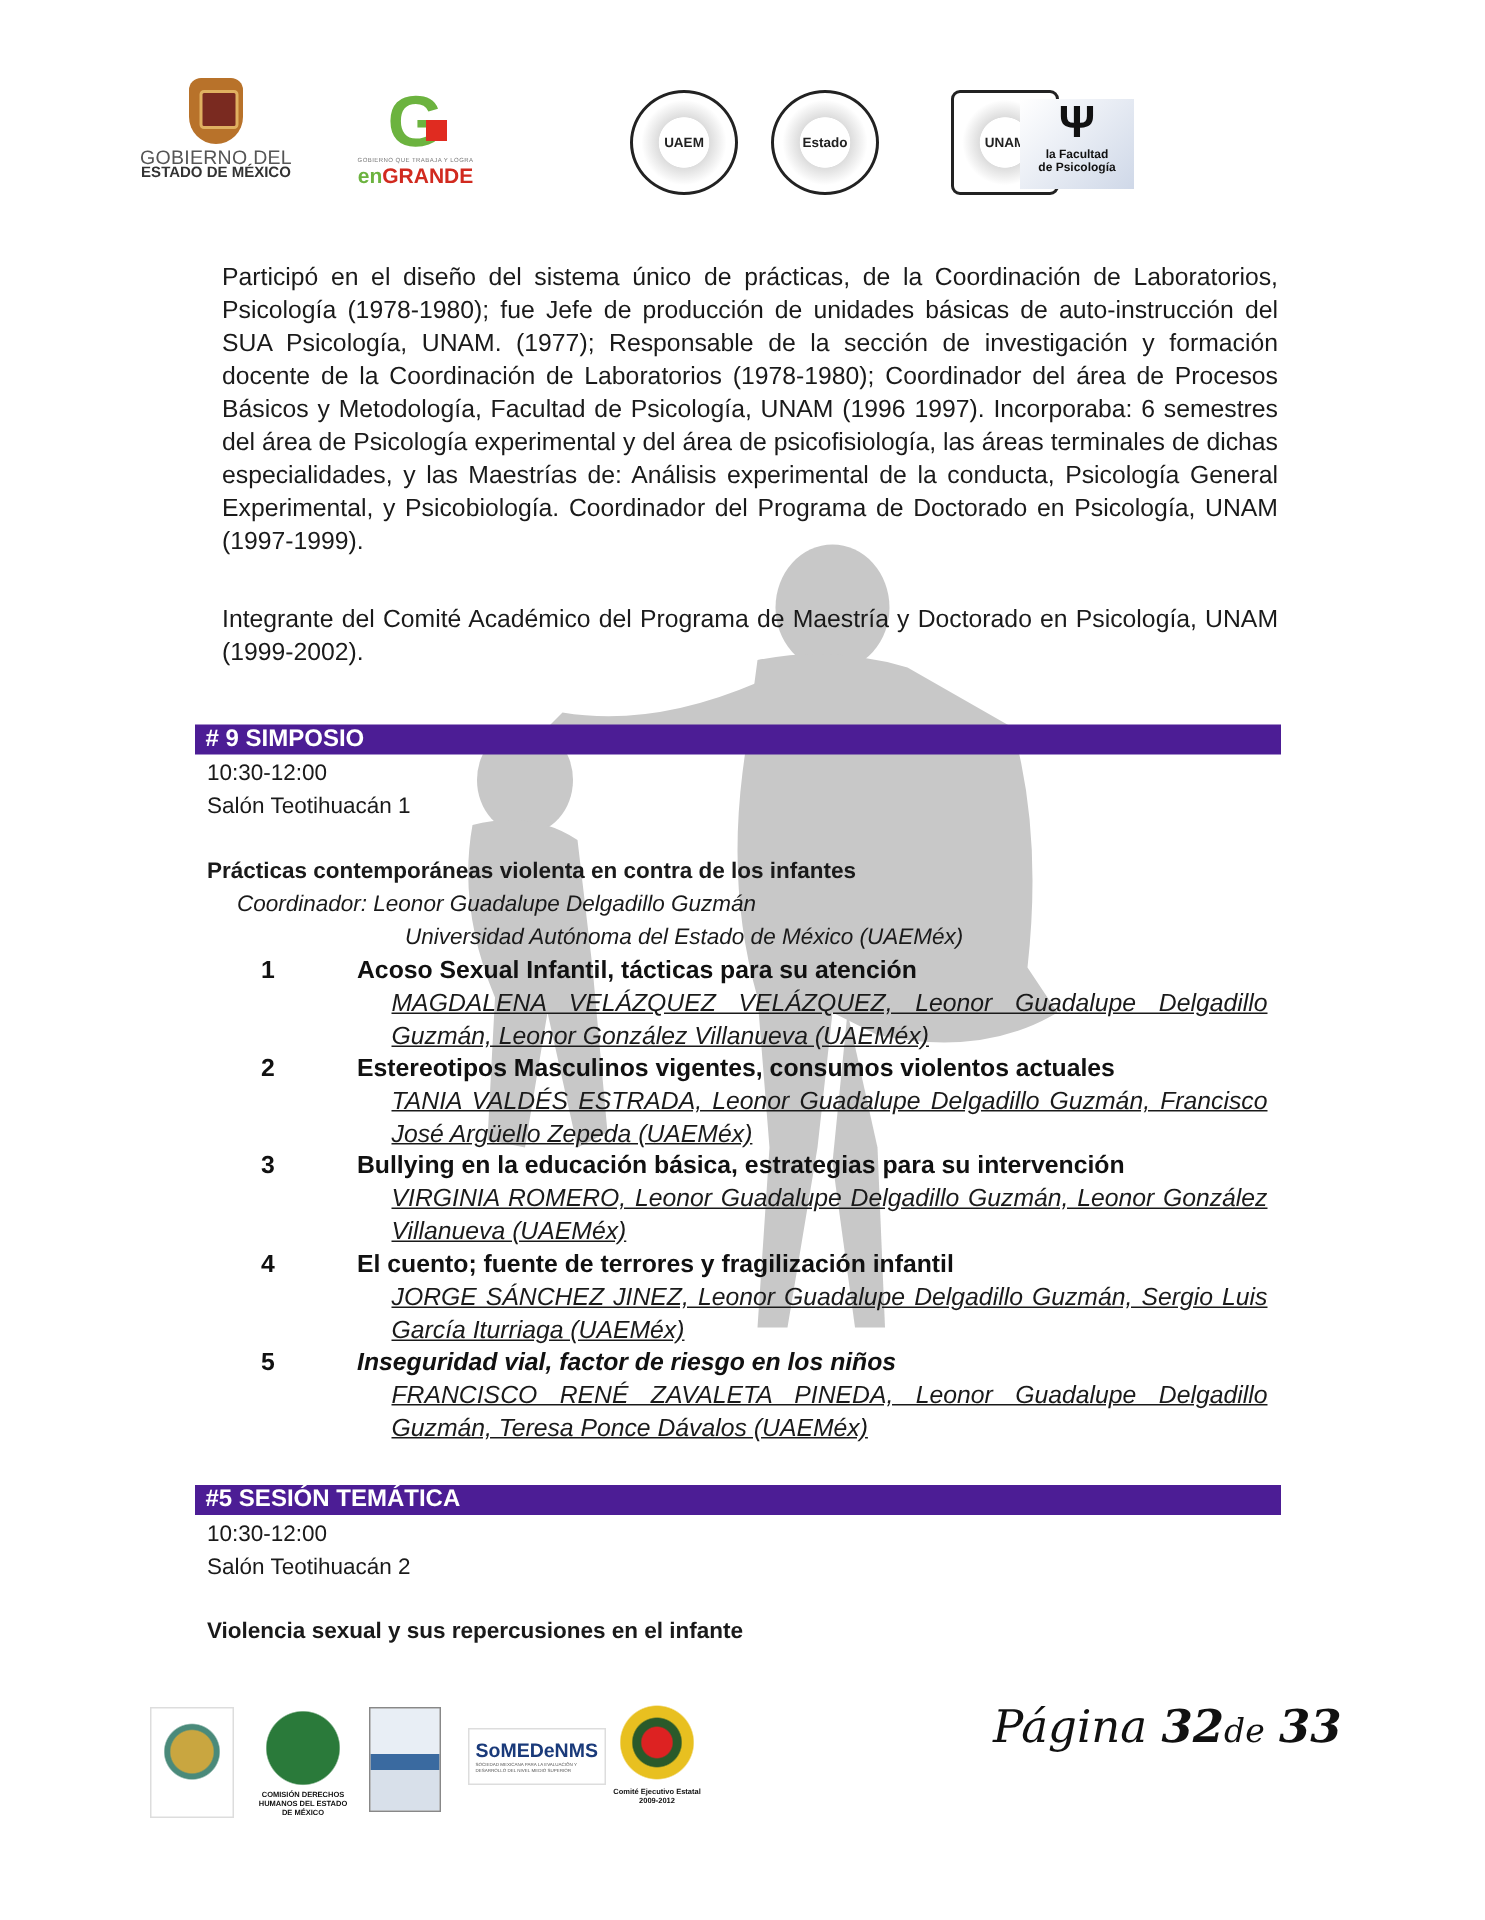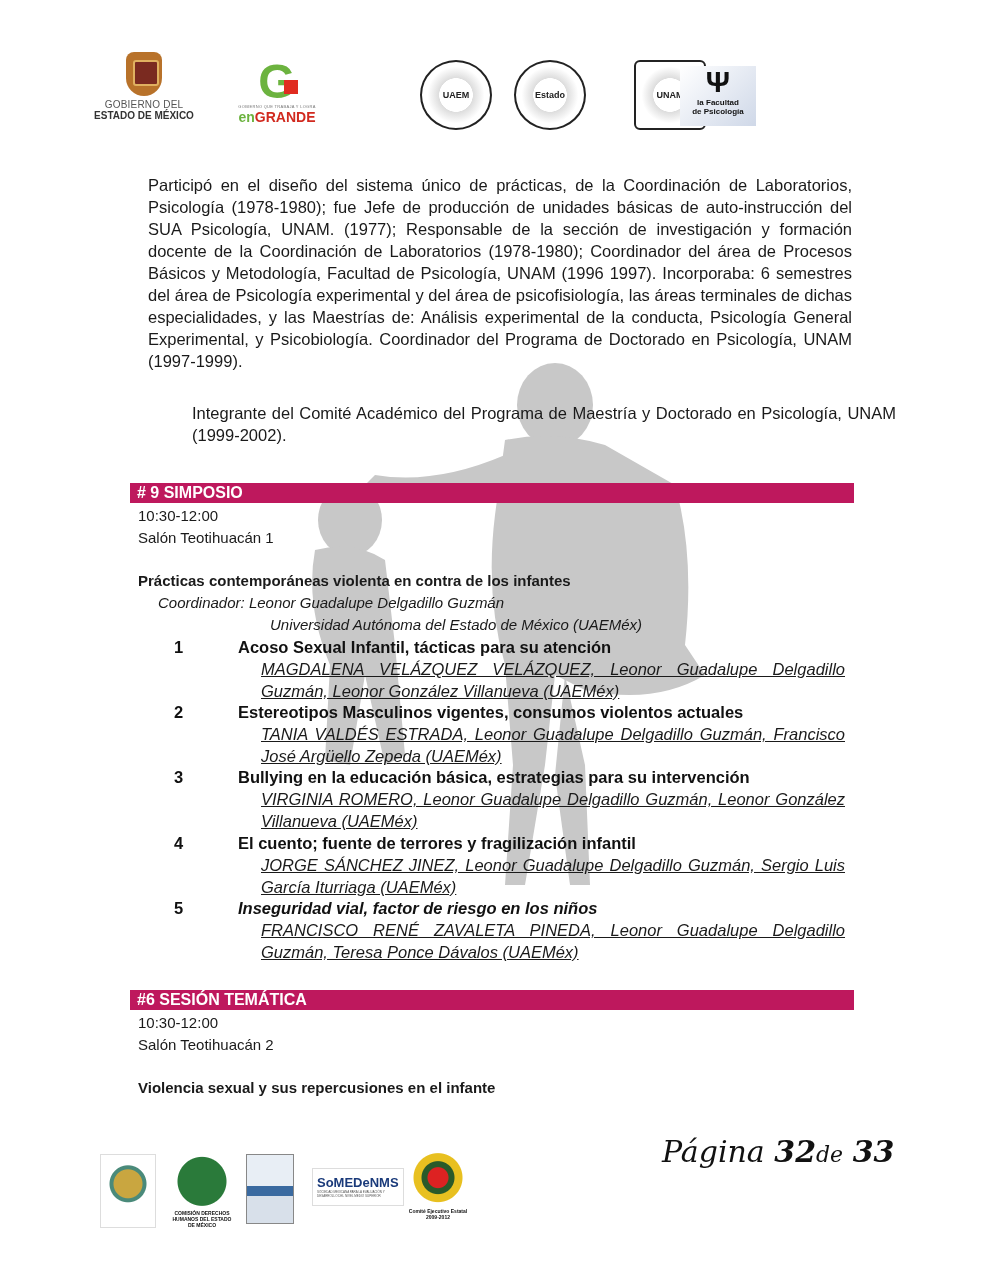--- a/index.html
+++ b/index.html
@@ -9,21 +9,21 @@
     
     .watermark { position: absolute; left: 255px; top: 345px; width: 640px; height: 560px; z-index: 0; }
 
     .content { position: absolute; z-index: 1; }
 
     
     .logo { position: absolute; z-index: 1; }
     .gob-logo { left: 88px; top: 52px; width: 112px; height: 78px; text-align: center; }
     .gob-shield { width: 36px; height: 44px; margin: 0 auto 4px; background: #b8722a; border-radius: 8px 8px 18px 18px; position: relative; }
     .gob-shield::after { content: ""; position: absolute; left: 7px; top: 8px; width: 22px; height: 22px; background: #7a2a20; border: 2px solid #e0b060; border-radius: 3px; }
-    .gob-l1 { font-size: 10px; color: #555; letter-spacing: 0.2px; line-height: 10px; }
+    .gob-l1 { font-size: 13px; color: #555; letter-spacing: 0.2px; line-height: 10px; }
     .gob-l2 { font-size: 10px; color: #333; font-weight: bold; line-height: 12px; }
 
     .eng-logo { left: 232px; top: 60px; width: 90px; height: 70px; text-align: center; }
     .eng-g { font-size: 48px; font-weight: bold; color: #6cb33f; line-height: 44px; position: relative; display: inline-block; }
     .eng-g::after { content: ""; position: absolute; right: -2px; top: 20px; width: 14px; height: 14px; background: #e02b20; }
     .eng-small { font-size: 4px; color: #777; letter-spacing: 0.3px; line-height: 6px; }
     .eng-word { font-size: 14px; font-weight: bold; line-height: 14px; }
     .eng-word .en { color: #6cb33f; }
     .eng-word .gr { color: #d12a1f; }
 
@@ -31,37 +31,37 @@
     .seal-1 { left: 420px; }
     .seal-2 { left: 514px; }
     .seal-3 { left: 602px; border-radius: 6px; margin-left: 32px; }
     .fac-logo { left: 680px; top: 66px; width: 76px; height: 60px; background: linear-gradient(135deg, #fff, #cfd8e8); text-align: center; }
     .fac-psi { font-size: 30px; font-weight: bold; line-height: 32px; color: #111; }
     .fac-txt { font-size: 8px; font-weight: bold; line-height: 9px; color: #111; }
 
     
     .para { left: 148px; width: 704px; font-size: 16.5px; line-height: 22px; text-align: justify; color: #1a1a1a; }
     .p1 { top: 174px; }
-    .p2 { top: 402px; margin-left: 44px; }
+    .p2 { top: 402px; }
 
     
-    .bar { left: 130px; width: 724px; height: 20px; background: #be185d; color: #fff; font-weight: bold; font-size: 16px; line-height: 20px; padding-left: 7px; box-sizing: border-box; }
+    .bar { left: 130px; width: 724px; height: 20px; background: #4c1d95; color: #fff; font-weight: bold; font-size: 16px; line-height: 20px; padding-left: 7px; box-sizing: border-box; }
     .bar1 { top: 483px; }
     .bar2 { top: 990px; }
 
     .plain { left: 138px; font-size: 15px; line-height: 22px; color: #1a1a1a; }
     .bold { font-weight: bold; }
     .ital { font-style: italic; margin-left: 20px; }
 
     .item-num { position: absolute; left: 174px; font-size: 16.5px; font-weight: bold; line-height: 22px; z-index: 1; }
     .item-title { position: absolute; left: 238px; font-size: 16.5px; font-weight: bold; line-height: 22px; z-index: 1; white-space: nowrap; }
     .item-authors { position: absolute; left: 261px; width: 584px; font-size: 16.5px; font-style: italic; line-height: 22px; text-align: justify; z-index: 1; color: #1a1a1a; text-decoration: underline; }
 
     
-    .foot-logo { position: absolute; top: 1138px; z-index: 1; box-sizing: border-box; margin-top: 16px; }
+    .foot-logo { position: absolute; top: 1138px; z-index: 1; box-sizing: border-box; }
     .fl1 { left: 100px; width: 56px; height: 74px; border: 1px solid #ddd; background: radial-gradient(circle at 50% 40%, #c9a640 0 14px, #4a8a7a 15px 18px, #fff 19px); }
     .fl2 { left: 172px; width: 60px; height: 72px; background: radial-gradient(circle at 50% 38%, #2a7a3a 0 24px, #fff 25px); font-size: 5px; font-weight: bold; text-align: center; padding-top: 56px; }
     .fl3 { left: 246px; width: 48px; height: 70px; border: 1px solid #888; background: linear-gradient(#e8eef5 0 45%, #3a6aa0 45% 60%, #d8e0ea 60%); }
     .fl4 { left: 312px; top: 1152px; width: 92px; height: 38px; border: 1px solid #ddd; font-size: 13px; font-weight: bold; color: #1a3a7a; text-align: left; padding: 6px 0 0 4px; }
     .fl4-sub { font-size: 3px; color: #555; font-weight: normal; }
     .fl5 { left: 408px; top: 1132px; width: 60px; height: 78px; background: radial-gradient(circle at 50% 38%, #d22 0 10px, #2a5a2a 11px 16px, #e8c020 17px 24px, #fff 25px); font-size: 5px; font-weight: bold; text-align: center; padding-top: 60px; }
 
     .page-num { position: absolute; left: 662px; top: 1134px; font-family: "DejaVu Serif", "Liberation Serif", serif; font-style: italic; font-size: 30px; color: #111; z-index: 1; }
     .page-num .pn { font-weight: bold; }
     .page-num .sm { font-size: 22px; }
@@ -138,21 +138,21 @@
   <div class="item-num" style="top:832px">4</div>
   <div class="item-title" style="top:832px">El cuento; fuente de terrores y fragilización infantil</div>
   <div class="item-authors" style="top:854px">JORGE SÁNCHEZ JINEZ, Leonor Guadalupe Delgadillo Guzmán, Sergio Luis García Iturriaga (UAEMéx)</div>
 </div>
 <div>
   <div class="item-num" style="top:897px">5</div>
   <div class="item-title" style="top:897px; font-style:italic">Inseguridad vial, factor de riesgo en los niños</div>
   <div class="item-authors" style="top:919px">FRANCISCO RENÉ ZAVALETA PINEDA, Leonor Guadalupe Delgadillo Guzmán, Teresa Ponce Dávalos (UAEMéx)</div>
 </div>
 
-<div class="content bar bar2">#6 SESIÓN TEMÁTICA</div>
+<div class="content bar bar2">#5 SESIÓN TEMÁTICA</div>
 <div class="content plain" style="top:1012px">10:30-12:00</div>
 <div class="content plain" style="top:1034px">Salón Teotihuacán 2</div>
 <div class="content plain bold" style="top:1077px">Violencia sexual y sus repercusiones en el infante</div>
 
 <div class="foot-logo fl1"></div>
 <div class="foot-logo fl2"><span>COMISIÓN DERECHOS HUMANOS DEL ESTADO DE MÉXICO</span></div>
 <div class="foot-logo fl3"></div>
 <div class="foot-logo fl4">
   <div>SoMEDeNMS</div>
   <div class="fl4-sub">SOCIEDAD MEXICANA PARA LA EVALUACIÓN Y DESARROLLO DEL NIVEL MEDIO SUPERIOR</div>

